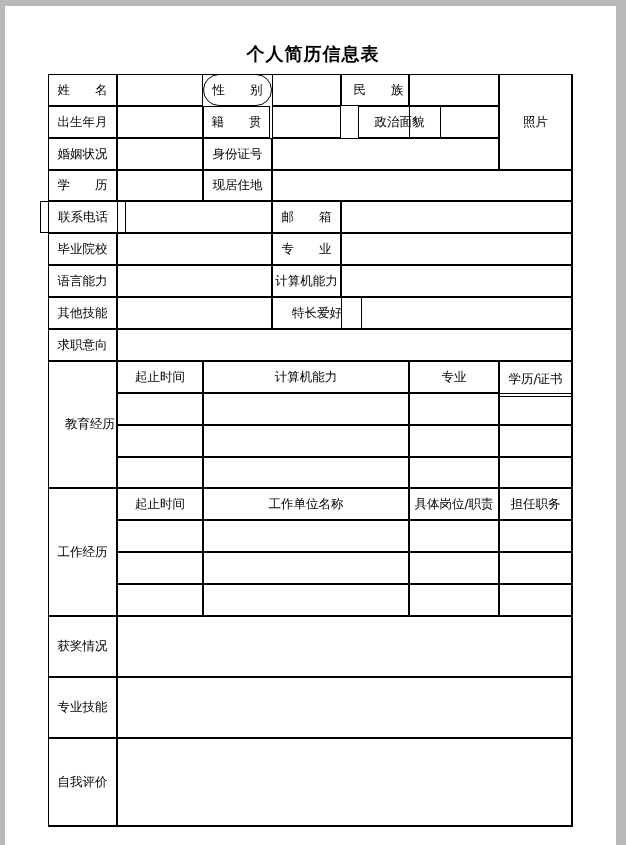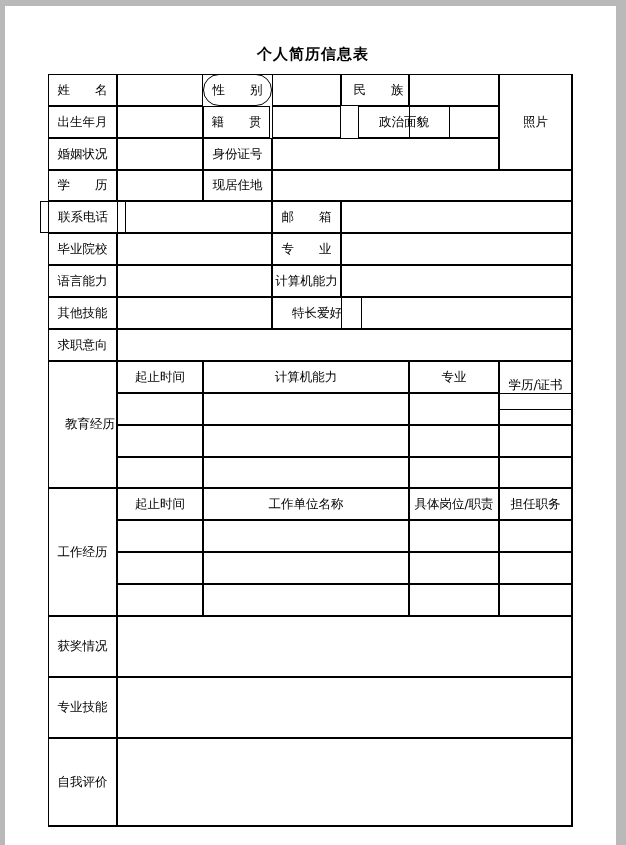--- a/index.html
+++ b/index.html
@@ -9,21 +9,21 @@
       font-family: "DejaVu Sans", "Liberation Sans", sans-serif;
       color: #000;
     }
     .page {
       position: absolute; left: 5px; top: 6px; width: 611px; height: 839px;
       background: #ffffff;
     }
     .title {
       position: absolute; left: 0; width: 626px; top: 42px;
       text-align: center; font-family: "DejaVu Serif", "Liberation Serif", serif;
-      font-weight: bold; font-size: 15px; line-height: 24px; letter-spacing: 1px;
+      font-weight: bold; font-size: 18px; line-height: 24px; letter-spacing: 1px;
     }
     .cell {
       position: absolute; box-sizing: border-box;
       border: 1px solid #000;
       display: flex; align-items: center; justify-content: center;
       font-size: 12.5px; white-space: nowrap; overflow: hidden;
       margin-left: -1px; margin-top: -1px;
     }
     .outer {
       position: absolute; left: 48px; top: 74px; width: 525px; height: 753px;
@@ -43,21 +43,21 @@
   <div class="cell" style="left:204px;top:75px;width:69px;height:32px;border-radius:16px;">性　　别</div>
   <div class="cell" style="left:273px;top:75px;width:69px;height:32px;"></div>
   <div class="cell" style="left:342px;top:75px;width:68px;height:32px;padding-left:7px;">民　　族</div>
   <div class="cell" style="left:410px;top:75px;width:90px;height:32px;"></div>
   <div class="cell" style="left:500px;top:75px;width:73px;height:96px;">照片</div>
 
   <div class="cell" style="left:49px;top:107px;width:69px;height:32px;">出生年月</div>
   <div class="cell" style="left:118px;top:107px;width:86px;height:32px;"></div>
   <div class="cell" style="left:204px;top:107px;width:67px;height:32px;">籍　　贯</div>
   <div class="cell" style="left:273px;top:107px;width:69px;height:32px;"></div>
-  <div class="cell" style="left:342px;top:107px;width:92px;height:32px;margin-left:16px;">政治面貌</div>
+  <div class="cell" style="left:342px;top:107px;width:83px;height:32px;margin-left:16px;">政治面貌</div>
   <div class="cell" style="left:410px;top:107px;width:90px;height:32px;"></div>
 
   <div class="cell" style="left:49px;top:139px;width:69px;height:32px;">婚姻状况</div>
   <div class="cell" style="left:118px;top:139px;width:86px;height:32px;"></div>
   <div class="cell" style="left:204px;top:139px;width:69px;height:32px;">身份证号</div>
   <div class="cell" style="left:273px;top:139px;width:227px;height:32px;"></div>
 
   <div class="cell" style="left:49px;top:171px;width:69px;height:31px;">学　　历</div>
   <div class="cell" style="left:118px;top:171px;width:86px;height:31px;"></div>
   <div class="cell" style="left:204px;top:171px;width:69px;height:31px;">现居住地</div>
@@ -83,21 +83,21 @@
   <div class="cell" style="left:273px;top:298px;width:90px;height:32px;text-align:center;">特长爱好</div>
   <div class="cell" style="left:342px;top:298px;width:231px;height:32px;"></div>
 
   <div class="cell" style="left:49px;top:330px;width:69px;height:32px;">求职意向</div>
   <div class="cell" style="left:118px;top:330px;width:455px;height:32px;"></div>
 
   <div class="cell" style="left:49px;top:362px;width:69px;height:127px;padding-left:15px;">教育经历</div>
   <div class="cell" style="left:118px;top:362px;width:86px;height:32px;">起止时间</div>
   <div class="cell" style="left:204px;top:362px;width:206px;height:32px;">计算机能力</div>
   <div class="cell" style="left:410px;top:362px;width:90px;height:32px;">专业</div>
-  <div class="cell" style="left:500px;top:362px;width:73px;height:49px;">学历/证书</div>
+  <div class="cell" style="left:500px;top:362px;width:73px;height:36px;">学历/证书</div>
 
   <div class="cell" style="left:118px;top:394px;width:86px;height:32px;"></div>
   <div class="cell" style="left:204px;top:394px;width:206px;height:32px;"></div>
   <div class="cell" style="left:410px;top:394px;width:90px;height:32px;"></div>
   <div class="cell" style="left:500px;top:394px;width:73px;height:32px;"></div>
 
   <div class="cell" style="left:118px;top:426px;width:86px;height:32px;"></div>
   <div class="cell" style="left:204px;top:426px;width:206px;height:32px;"></div>
   <div class="cell" style="left:410px;top:426px;width:90px;height:32px;"></div>
   <div class="cell" style="left:500px;top:426px;width:73px;height:32px;"></div>

